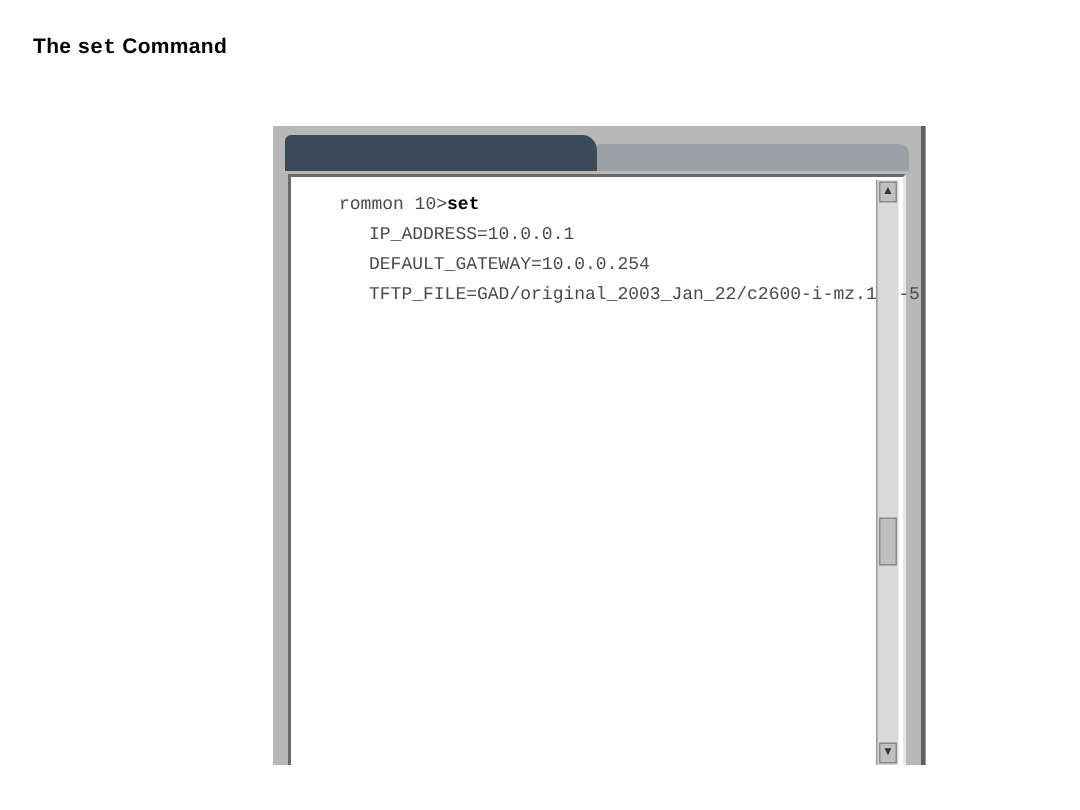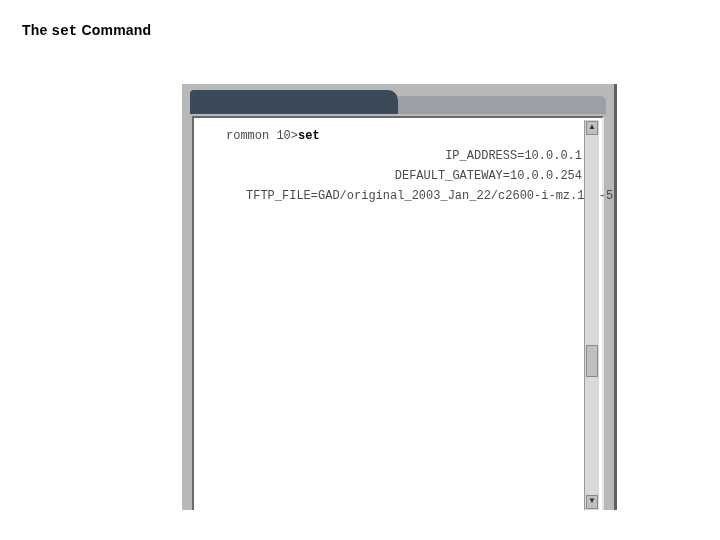--- a/index.html
+++ b/index.html
@@ -94,21 +94,20 @@
     line-height: 20px;
     color: #4b4b4b;
     white-space: nowrap;
     margin-left: 24px;
   }
   .terminal .line {
     display: block;
   }
   .terminal .indent {
     padding-left: 20px;
-    text-align: right;
   }
   .terminal .prompt-cmd {
     font-weight: bold;
     color: #000;
   }
   
   .scrollbar {
     position: absolute;
     right: 3px;
     top: 2px;

